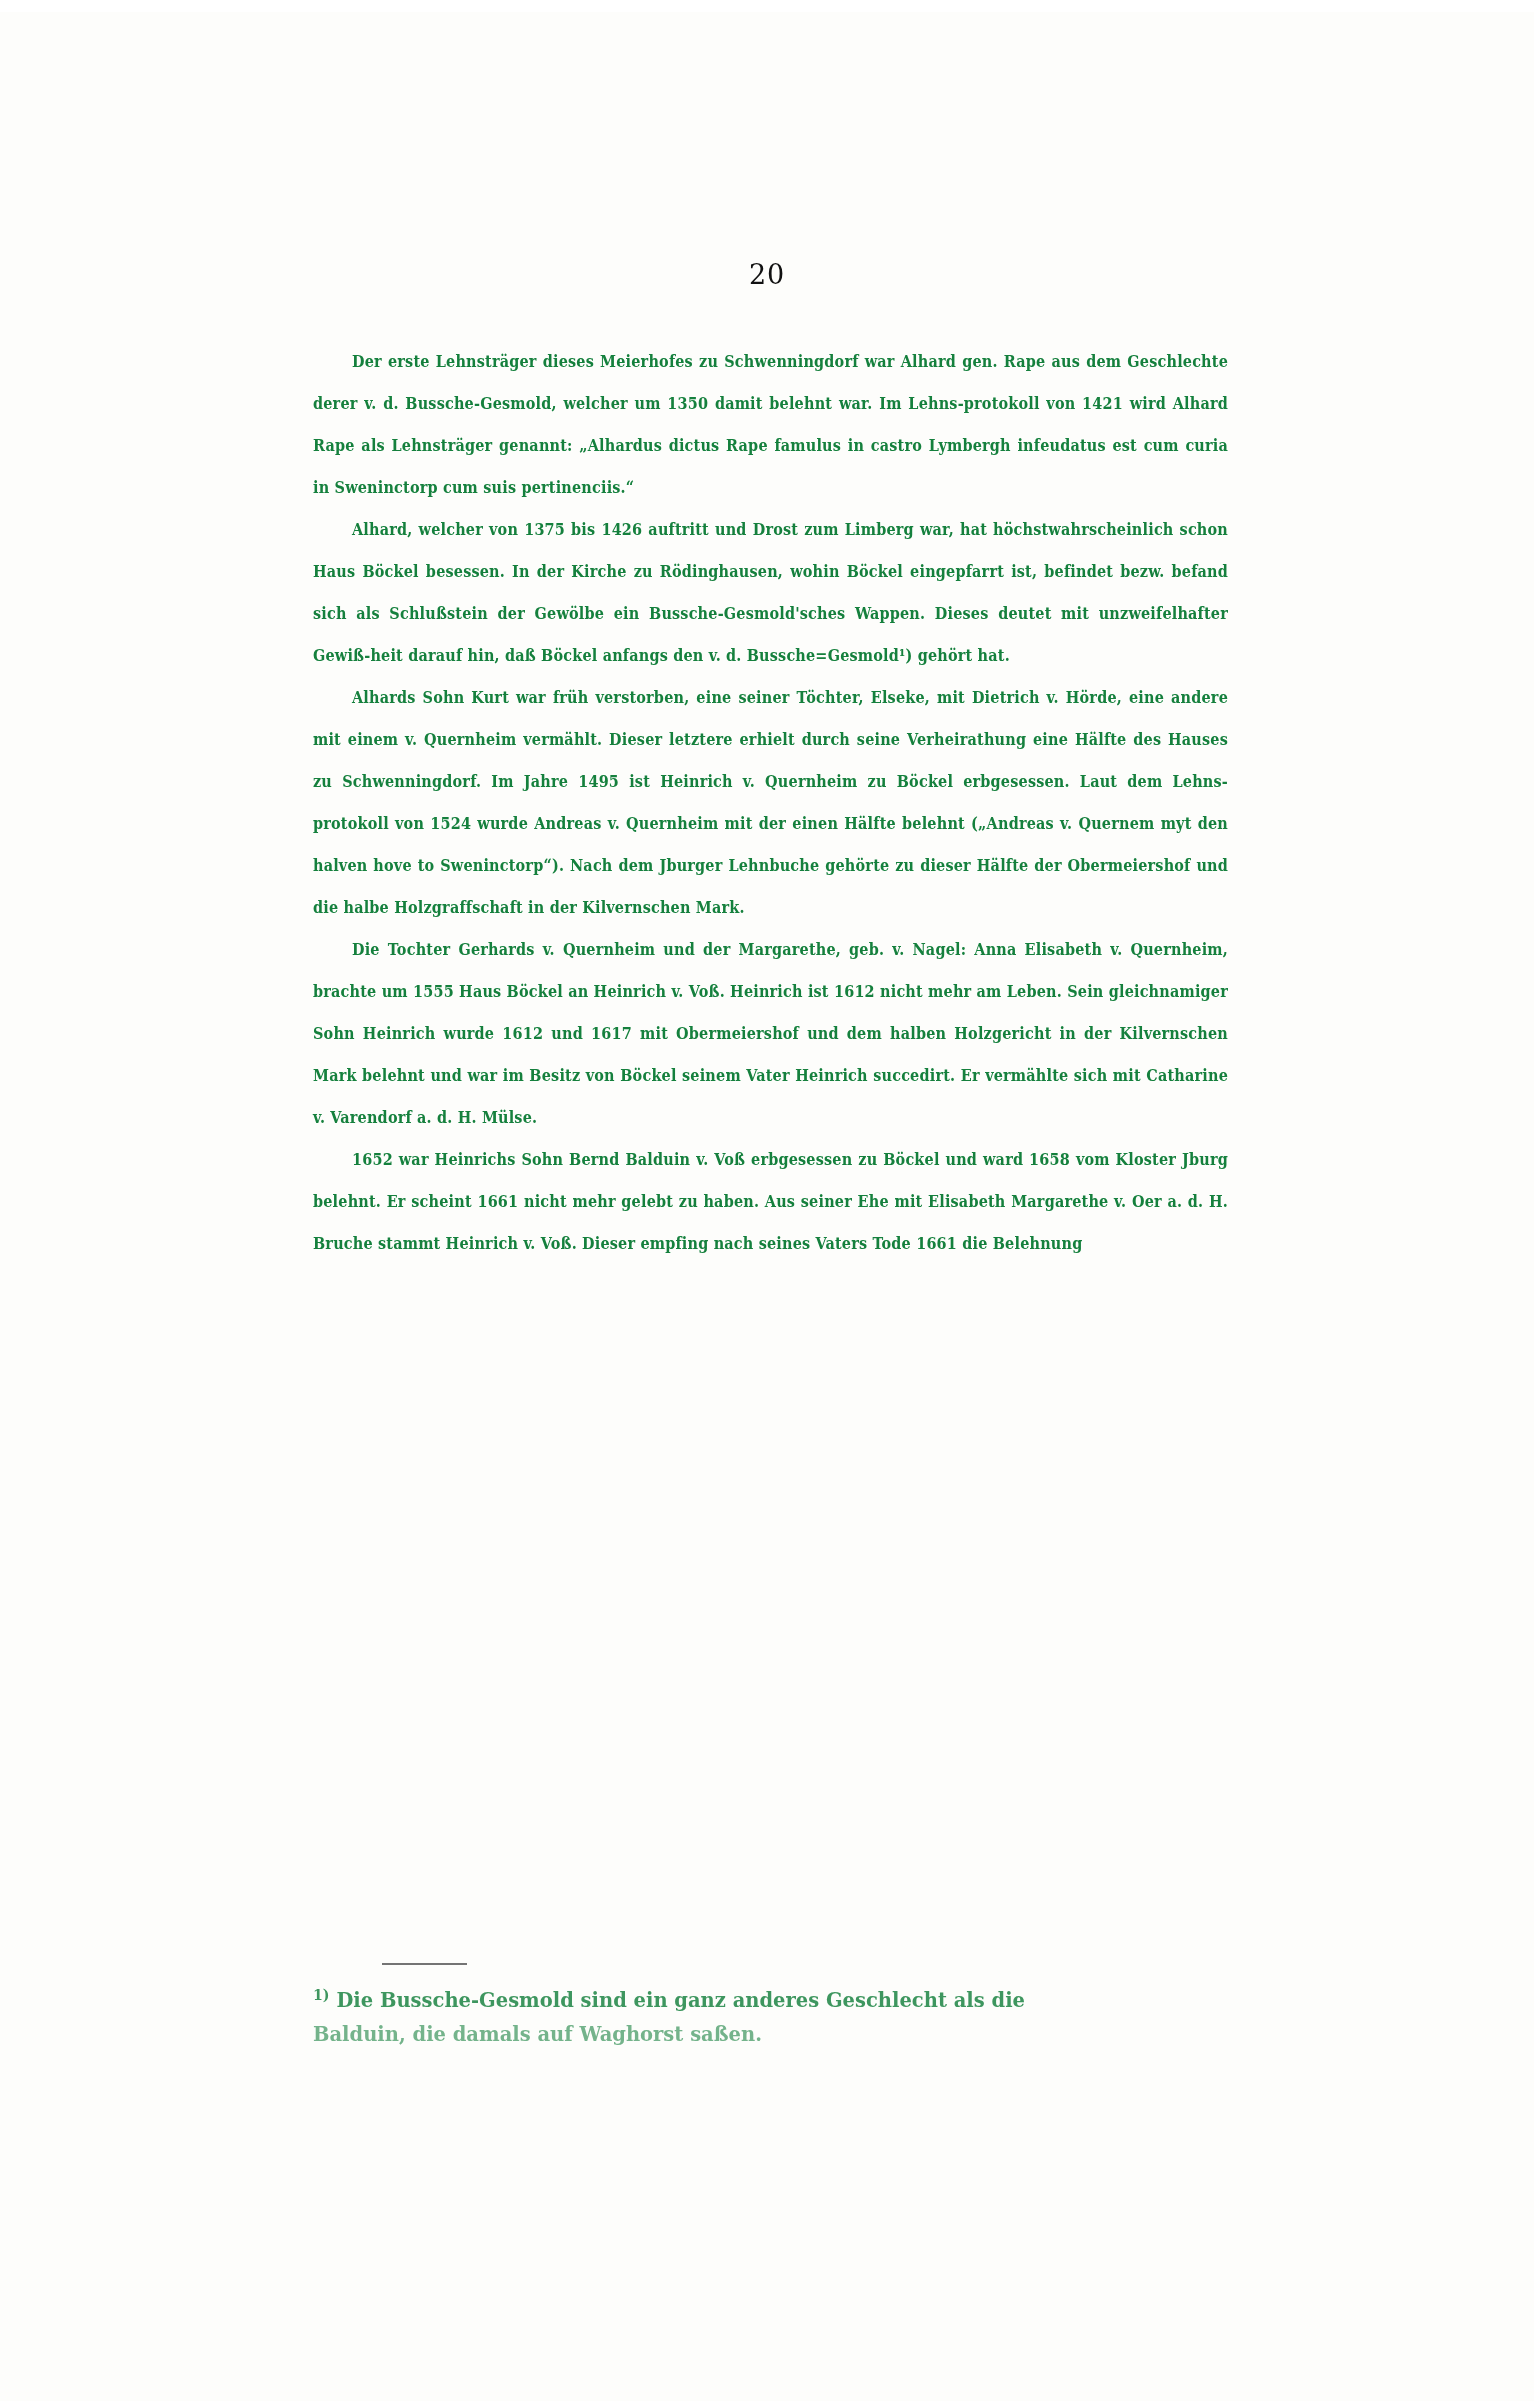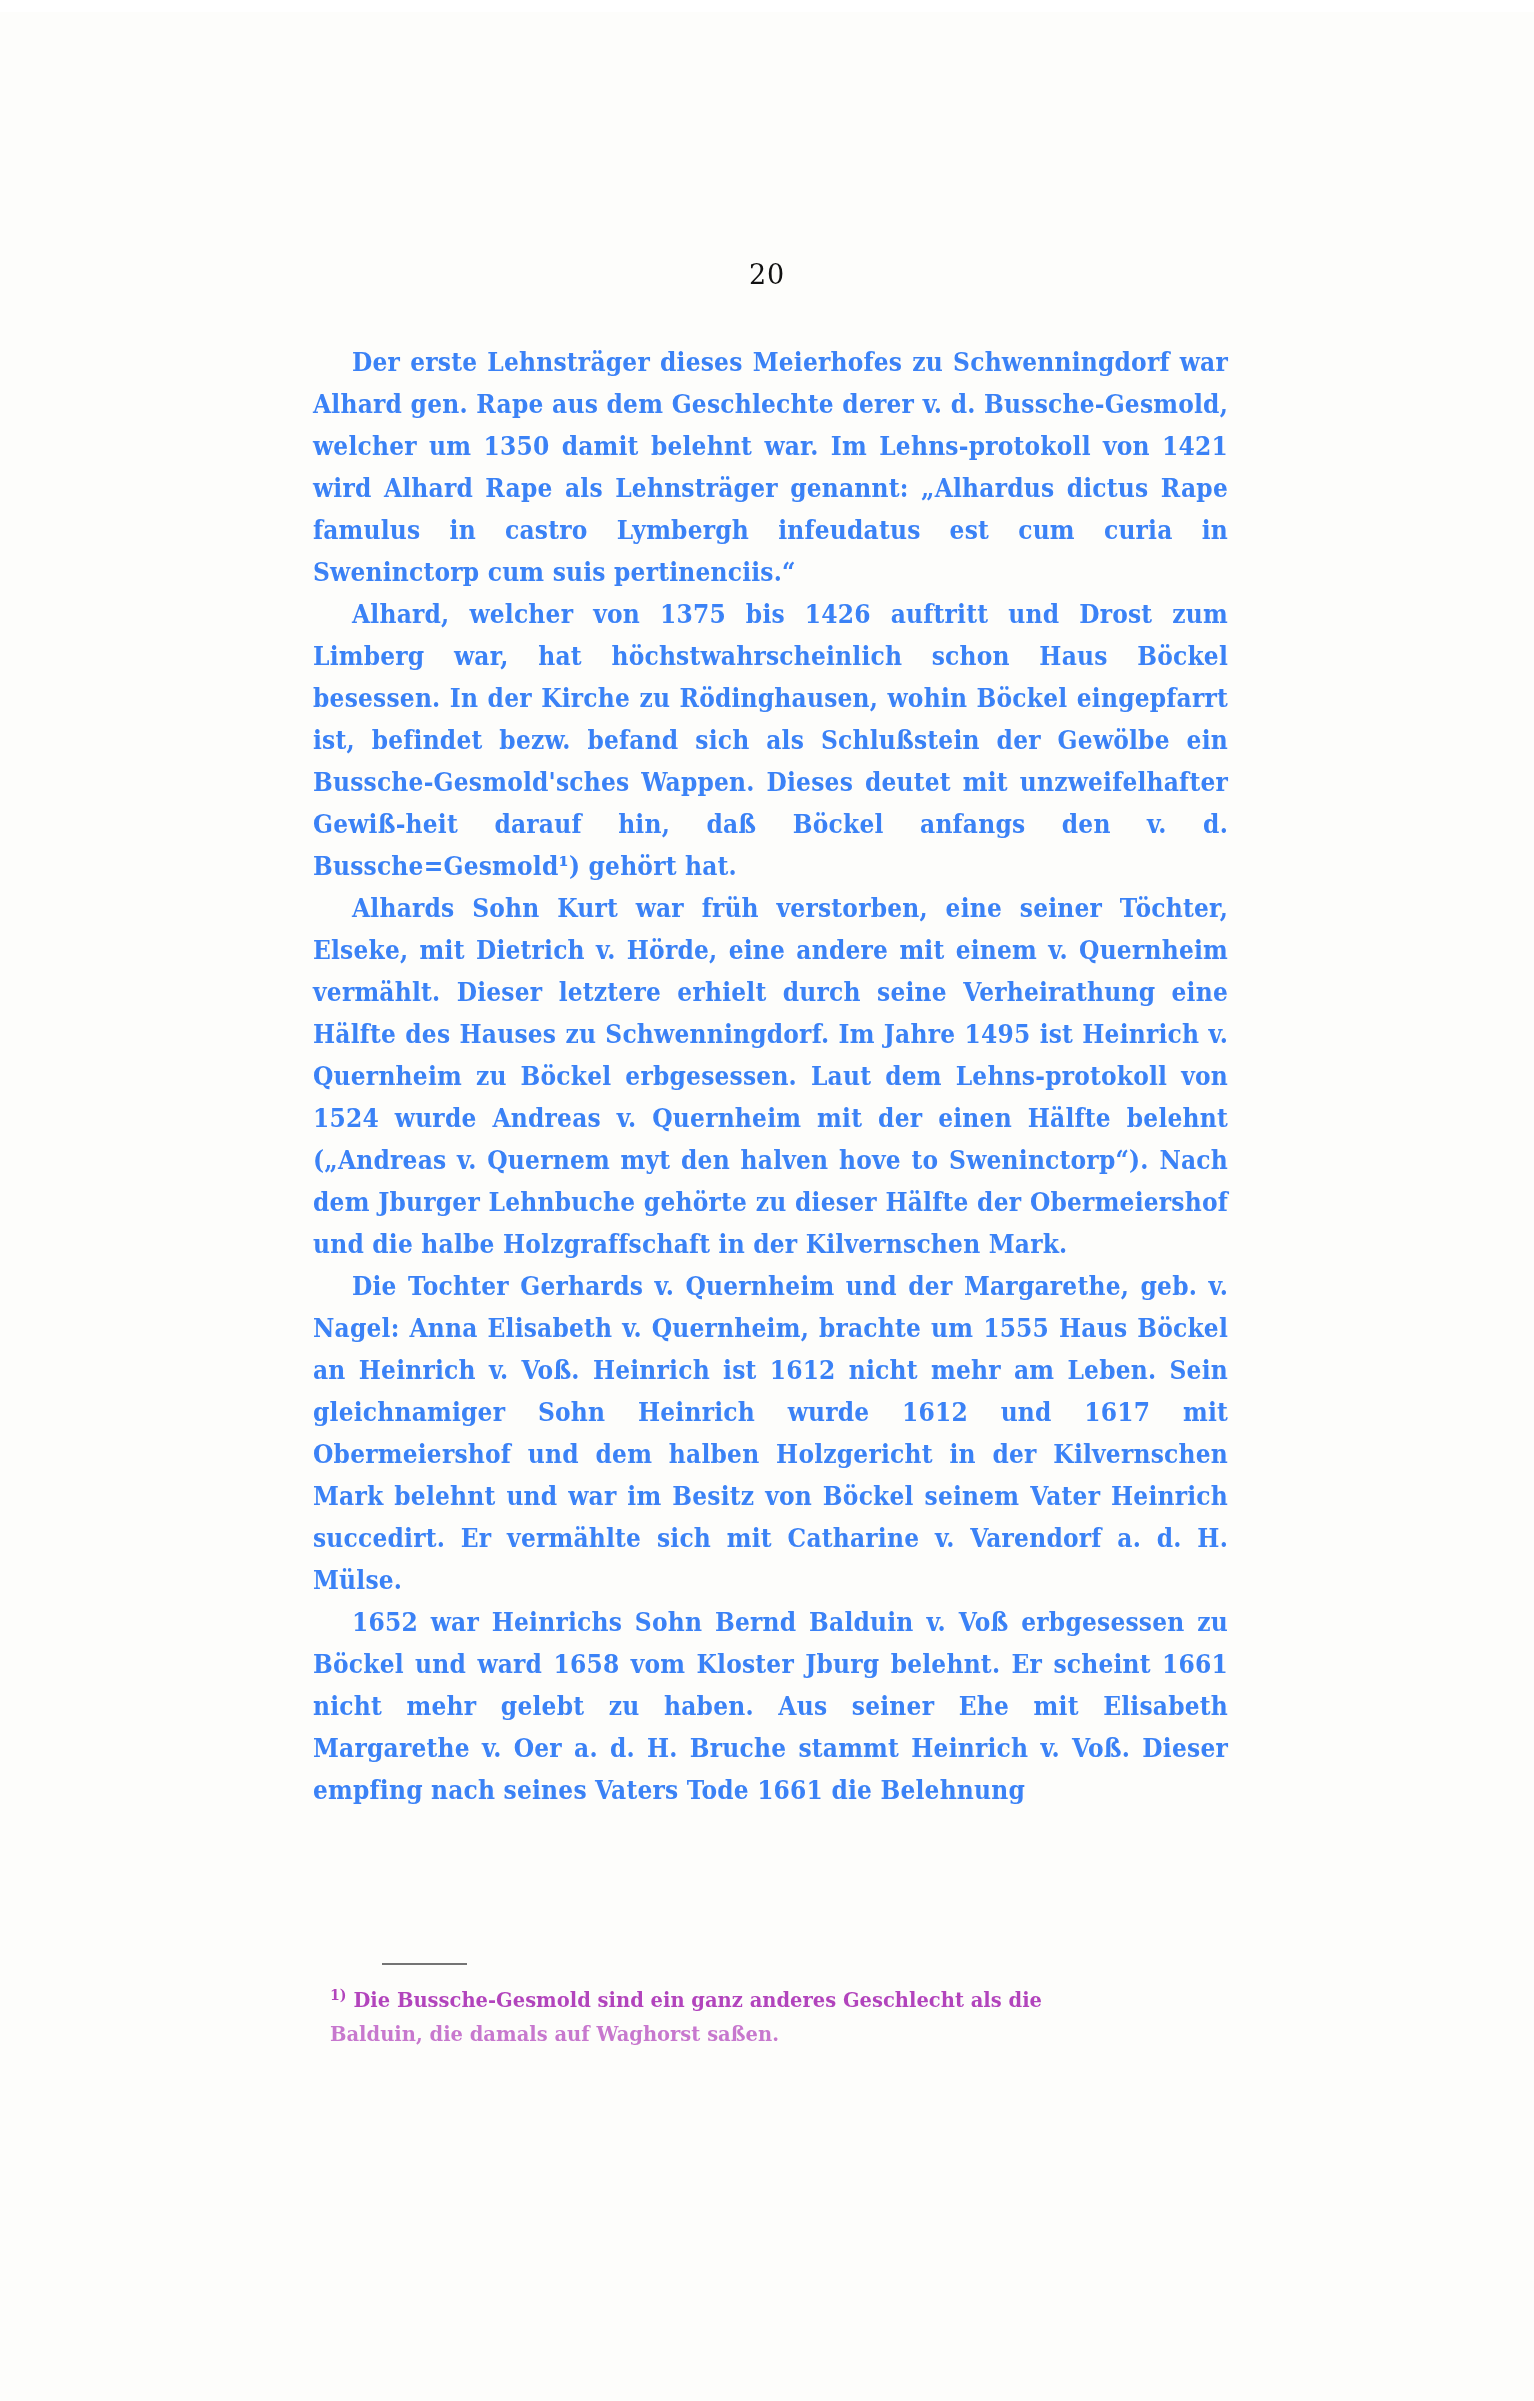--- a/index.html
+++ b/index.html
@@ -36,26 +36,26 @@
     color: #111;
   }
   .text-block {
     position: absolute;
     left: 313px;
     top: 329px;
     width: 915px;
   }
   p.para {
     margin: 0;
-    font-size: 26px;
+    font-size: 16px;
     line-height: 42px;
     text-align: justify;
     text-justify: inter-word;
     letter-spacing: 0.2px;
-    color: #3b82f6;
+    color: #15803d;
     font-family: "DejaVu Serif", serif;
   }
   p.para.indent {
     text-indent: 39px;
   }
   
   .fraktur {
     font-family: "DejaVu Serif", serif;
     font-weight: 600;
     font-stretch: condensed;
@@ -64,27 +64,27 @@
     position: absolute;
     left: 382px;
     top: 1951px;
     width: 85px;
     height: 1.8px;
     background: #2b2b2b;
     opacity: 0.65;
   }
   .footnote {
     position: absolute;
-    left: 330px;
+    left: 313px;
     top: 1972px;
     width: 915px;
     font-size: 19.5px;
     line-height: 34px;
     text-align: justify;
-    color: #a21caf;
+    color: #15803d;
     opacity: 0.82;
     font-family: "DejaVu Serif", serif;
     font-weight: 600;
   }
   .footnote .fn-marker {
     font-size: 14.2px;
     vertical-align: super;
     line-height: 0;
   }
   .footnote .fn-line2 {

